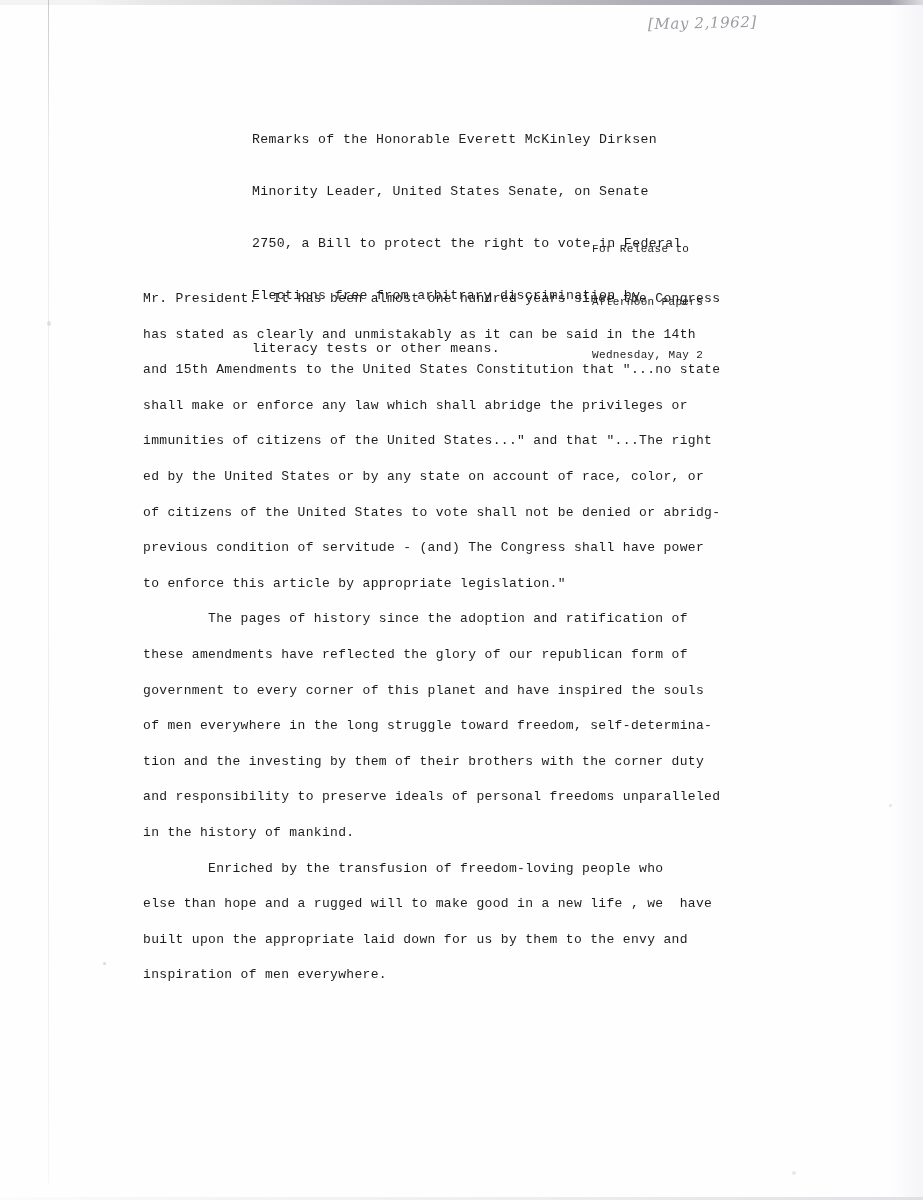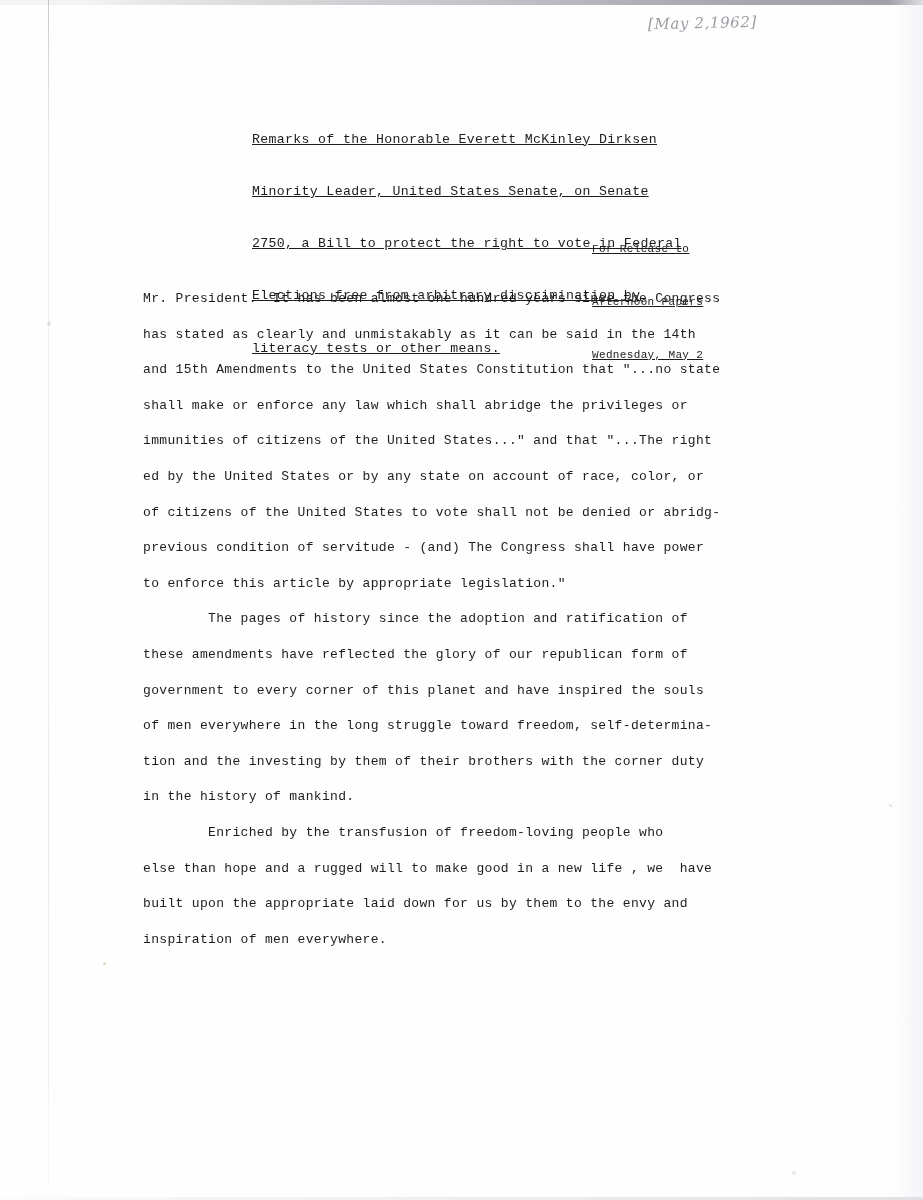--- a/index.html
+++ b/index.html
@@ -119,21 +119,20 @@
 
   .bodyline {
     height: 35.6px;
     line-height: 35.6px;
     white-space: pre;
   }
 
   .headblock div,
   .releaseblock div {
     white-space: pre;
-    text-decoration: underline;
   }
 </style>
 </head>
 <body>
 
 <div class="page">
 
   <div class="scan-top-band"></div>
   <div class="scan-vline"></div>
   <div class="scan-right-shade"></div>
@@ -168,20 +167,21 @@
     <div class="bodyline">immunities of citizens of the United States..." and that "...The right</div>
     <div class="bodyline">ed by the United States or by any state on account of race, color, or</div>
     <div class="bodyline">of citizens of the United States to vote shall not be denied or abridg-</div>
     <div class="bodyline">previous condition of servitude - (and) The Congress shall have power</div>
     <div class="bodyline">to enforce this article by appropriate legislation."</div>
     <div class="bodyline">        The pages of history since the adoption and ratification of</div>
     <div class="bodyline">these amendments have reflected the glory of our republican form of</div>
     <div class="bodyline">government to every corner of this planet and have inspired the souls</div>
     <div class="bodyline">of men everywhere in the long struggle toward freedom, self-determina-</div>
     <div class="bodyline">tion and the investing by them of their brothers with the corner duty</div>
+    <div class="bodyline">and responsibility to preserve ideals of personal freedoms unparalleled</div>
     <div class="bodyline">in the history of mankind.</div>
     <div class="bodyline">        Enriched by the transfusion of freedom-loving people who</div>
     <div class="bodyline">else than hope and a rugged will to make good in a new life , we  have</div>
     <div class="bodyline">built upon the appropriate laid down for us by them to the envy and</div>
     <div class="bodyline">inspiration of men everywhere.</div>
   </div>
 
 </div>
 
 </body></html>

